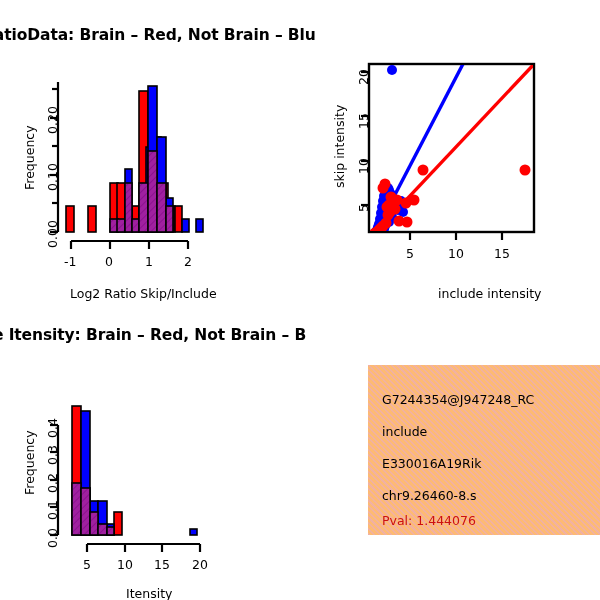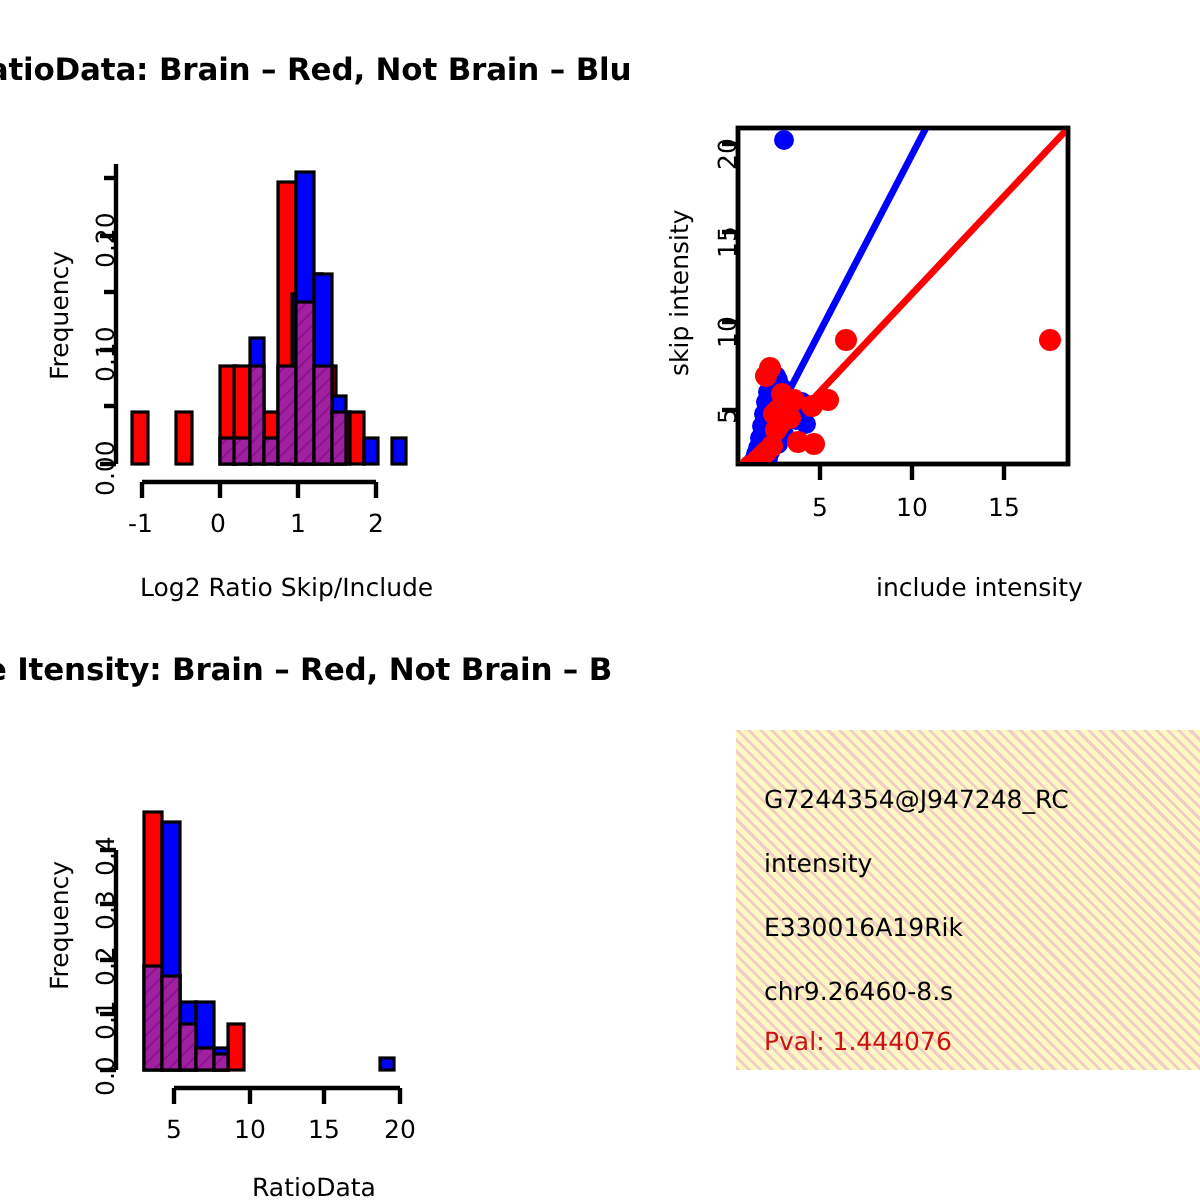--- a/index.html
+++ b/index.html
@@ -61,21 +61,21 @@
   }
   svg { display: block; overflow: visible; }
 
   
   #info-box {
     position: absolute;
     left: 368px;
     top: 365px;
     width: 232px;
     height: 170px;
-    background-color: #fef9c3;
+    background-color: #fdba74;
     overflow: hidden;
   }
   #info-box .hatch {
     position: absolute;
     inset: 0;
     background-image:
       repeating-linear-gradient(45deg,
         rgba(231,170,200,0.55) 0px,
         rgba(231,170,200,0.55) 1.5px,
         rgba(247,220,237,0) 1.5px,
@@ -348,26 +348,26 @@
   <div class="tick-label-y" style="left:45px; top:220px;">0.1</div>
   <div class="tick-label-y" style="left:45px; top:193px;">0.2</div>
   <div class="tick-label-y" style="left:45px; top:165px;">0.3</div>
   <div class="tick-label-y" style="left:45px; top:138px;">0.4</div>
 
   <div class="tick-label" style="left:83px; top:257px;">5</div>
   <div class="tick-label" style="left:117px; top:257px;">10</div>
   <div class="tick-label" style="left:154px; top:257px;">15</div>
   <div class="tick-label" style="left:192px; top:257px;">20</div>
 
-  <div class="axis-title" style="left:126px; top:286px;">RatioData</div>
+  <div class="axis-title" style="left:126px; top:286px;">Itensity</div>
   <div class="ylab-rot" style="left:22px; top:195px;">Frequency</div>
 </div>
 
 <div id="info-box">
   <div class="hatch"></div>
   <div class="lines">
     <div class="info-line" style="top:27px;">G7244354@J947248_RC</div>
-    <div class="info-line" style="top:59px;">intensity</div>
+    <div class="info-line" style="top:59px;">include</div>
     <div class="info-line" style="top:91px;text-align:center;">E330016A19Rik</div>
     <div class="info-line" style="top:123px;">chr9.26460-8.s</div>
     <div class="info-line pval" style="top:148px;">Pval: 1.444076</div>
   </div>
 </div>
 
 </body></html>

